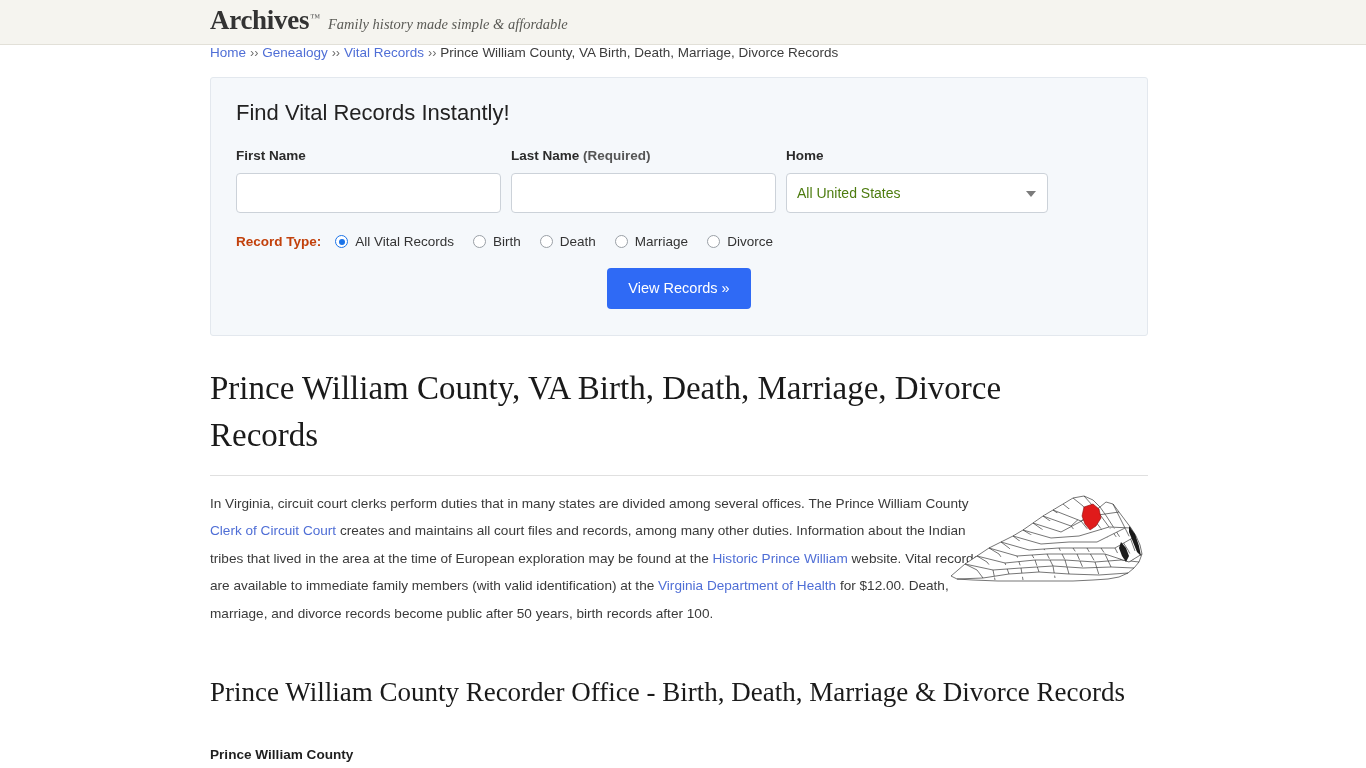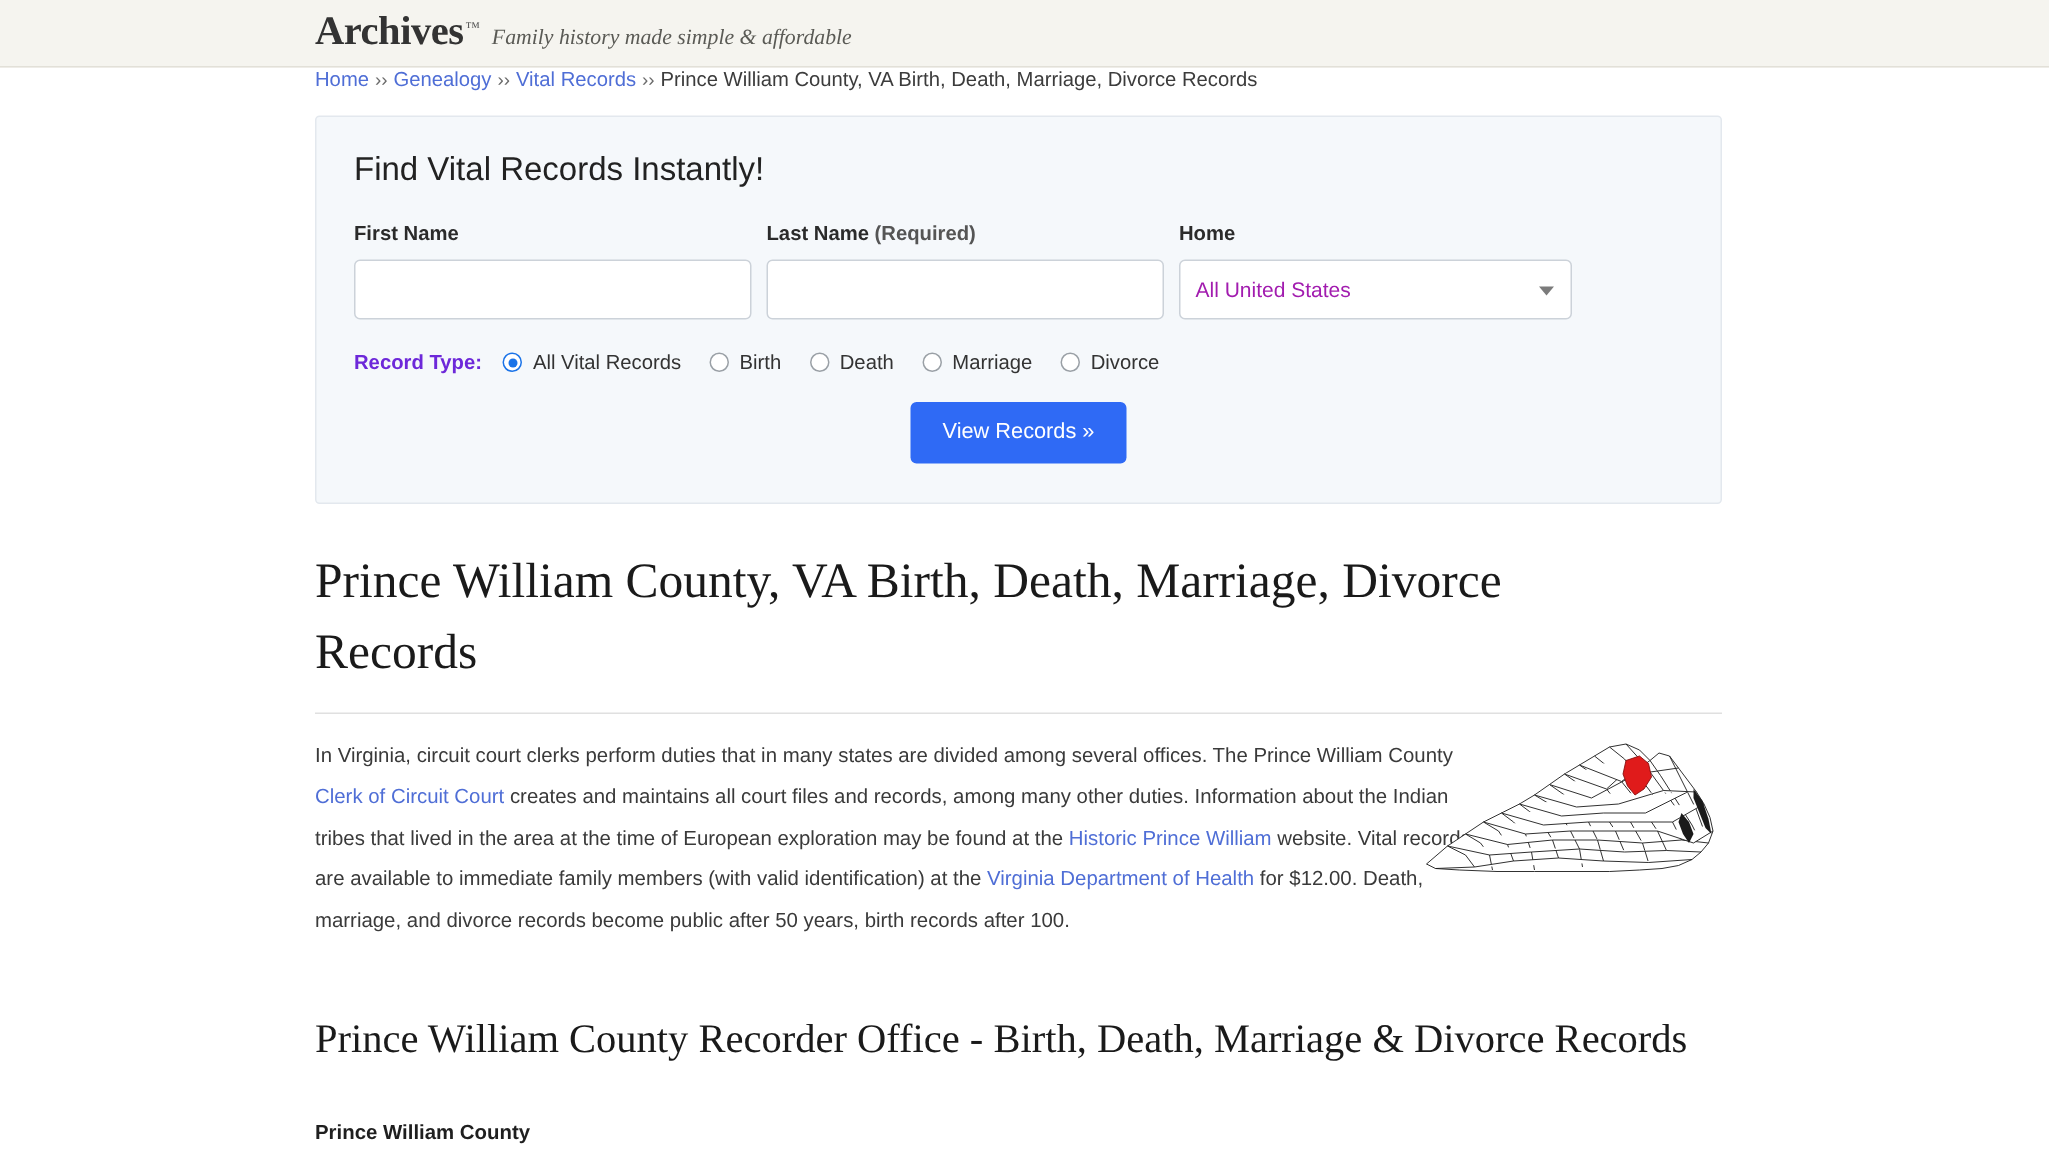--- a/index.html
+++ b/index.html
@@ -159,21 +159,21 @@
   }
   .select-wrap { position: relative; width: 100%; }
   .select-input {
     width: 100%;
     height: 40px;
     border: 1px solid #ccd2d9;
     border-radius: 4px;
     background: #ffffff;
     padding: 0 30px 0 10px;
     font-size: 14px;
-    color: #a21caf;
+    color: #4d7c0f;
     display: flex;
     align-items: center;
     cursor: pointer;
     user-select: none;
     text-align: center;
   }
   .caret {
     position: absolute;
     right: 12px;
     top: 50%;
@@ -187,21 +187,21 @@
 
   .record-row {
     display: flex;
     align-items: center;
     margin-top: 21px;
     gap: 0;
   }
   .record-label {
     font-size: 13.5px;
     font-weight: 700;
-    color: #6d28d9;
+    color: #c2410c;
     margin-right: 14px;
     white-space: nowrap;
   }
   .radio-item {
     display: flex;
     align-items: center;
     margin-right: 19px;
     cursor: pointer;
     white-space: nowrap;
   }

